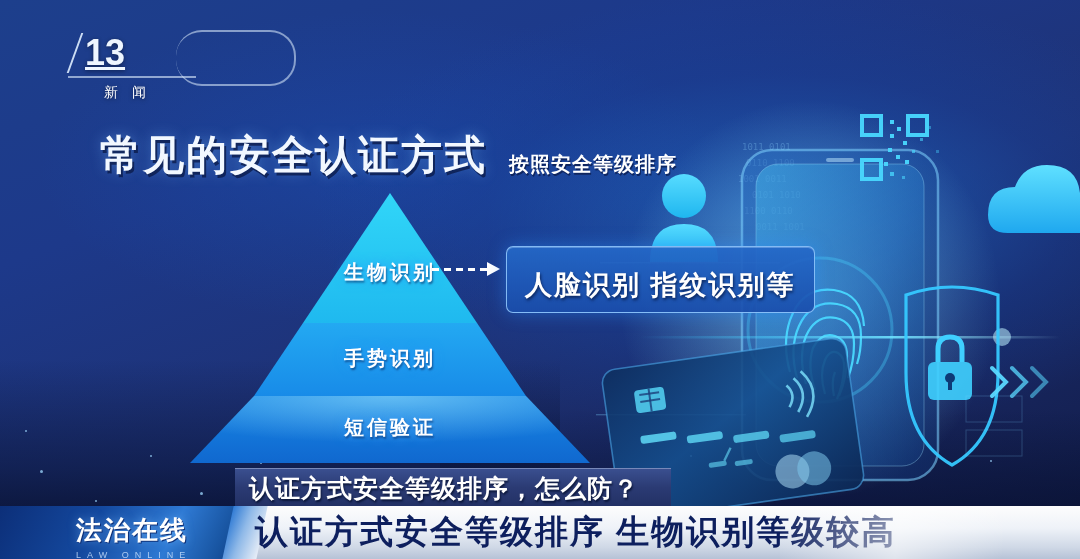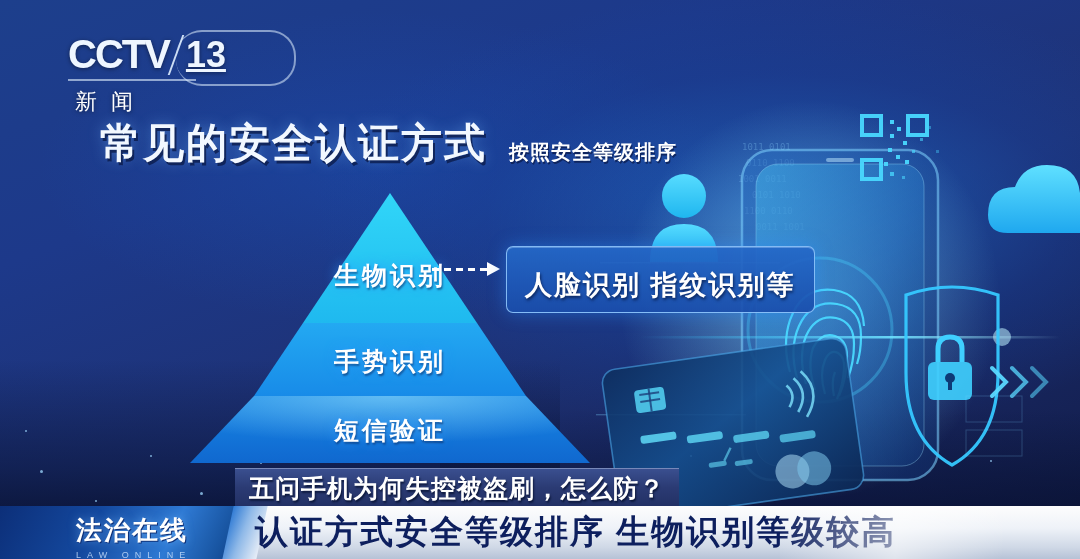--- a/index.html
+++ b/index.html
@@ -44,42 +44,42 @@
   }
   .cctv-ring{
     position:absolute;left:108px;top:-2px;width:118px;height:52px;
     border:2px solid rgba(225,240,255,.55);border-radius:26px;
     border-left:none;
   }
   .cctv-under{
     width:128px;height:2px;background:rgba(225,240,255,.6);margin-top:2px;
   }
   .cctv-sub{
-    margin-top:6px;margin-left:7px;font-size:22px;color:#fff;letter-spacing:14px;
+    margin-top:6px;margin-left:36px;font-size:14px;color:#fff;letter-spacing:14px;
     text-shadow:0 1px 4px rgba(0,0,0,.5);
   }
 
   
-  .title-wrap{position:absolute;left:100px;top:116px;display:flex;align-items:flex-end;justify-content:flex-end;}
+  .title-wrap{position:absolute;left:100px;top:128px;display:flex;align-items:flex-end;justify-content:flex-end;}
   .title-main{
     font-size:41px;font-weight:bold;color:#f2f8ff;letter-spacing:2px;
     text-shadow:2px 3px 0 rgba(10,24,70,.75), 0 0 14px rgba(120,190,255,.45);
   }
   .title-sub{
     font-size:20px;font-weight:bold;color:#ffffff;margin-left:22px;margin-bottom:5px;
     letter-spacing:1px;text-shadow:1px 2px 0 rgba(10,24,70,.7);
   }
 
   
   .pyramid{position:absolute;left:150px;top:193px;width:480px;height:270px;}
   .tier{position:absolute;left:0;}
   .tier .shape{position:absolute;left:0;top:0;width:100%;height:100%;}
   .tier-label{
     position:absolute;width:100%;text-align:center;
-    font-size:25px;font-weight:bold;color:#ffffff;letter-spacing:3px;
+    font-size:20px;font-weight:bold;color:#ffffff;letter-spacing:3px;
     text-shadow:0 0 12px rgba(40,150,255,.85), 1px 2px 2px rgba(8,25,70,.6);
     z-index:4;
   }
   .t1{top:0;width:100%;height:130px;}
   .t2{top:130px;width:100%;height:73px;}
   .t3{top:203px;width:100%;height:67px;}
 
   
   .arrow{position:absolute;left:432px;top:267px;width:72px;height:4px;z-index:6;}
   .arrow .dash{
@@ -305,21 +305,20 @@
 
     <g opacity=".22" stroke="#7fd3ff" stroke-width="1" fill="none">
       <rect x="966" y="396" width="56" height="26"></rect>
       <rect x="966" y="430" width="56" height="26"></rect>
     </g>
   </svg>
 
   <div class="cctv-logo">
     <div style="position:relative;">
       <div class="cctv-row">
-        <span class="cctv-text">CCTV</span>
         <span class="cctv-slash"></span>
         <span class="cctv-num">13</span>
       </div>
       <div class="cctv-ring"></div>
       <div class="cctv-under"></div>
     </div>
     <div class="cctv-sub">新闻</div>
   </div>
 
   <div class="title-wrap">
@@ -376,21 +375,21 @@
 
   <div class="arrow">
     <div class="dash"></div>
     <div class="head"></div>
   </div>
   <div class="callout">
     <div class="callout-text">人脸识别  指纹识别等</div>
   </div>
 
   <div class="headline-bar">
-    <span class="headline-text">五问手机为何失控被盗刷，怎么防？</span>
+    <span class="headline-text">认证方式安全等级排序，怎么防？</span>
   </div>
 
   <div class="ticker">
     <div class="ticker-left"></div>
     <div class="prog-logo">
       <div class="prog-cn">法治在线</div>
       <div class="prog-en">LAW ONLINE</div>
     </div>
     <div class="ticker-text">认证方式安全等级排序 生物识别等级较高</div>
     <div class="ticker-shine"></div>

